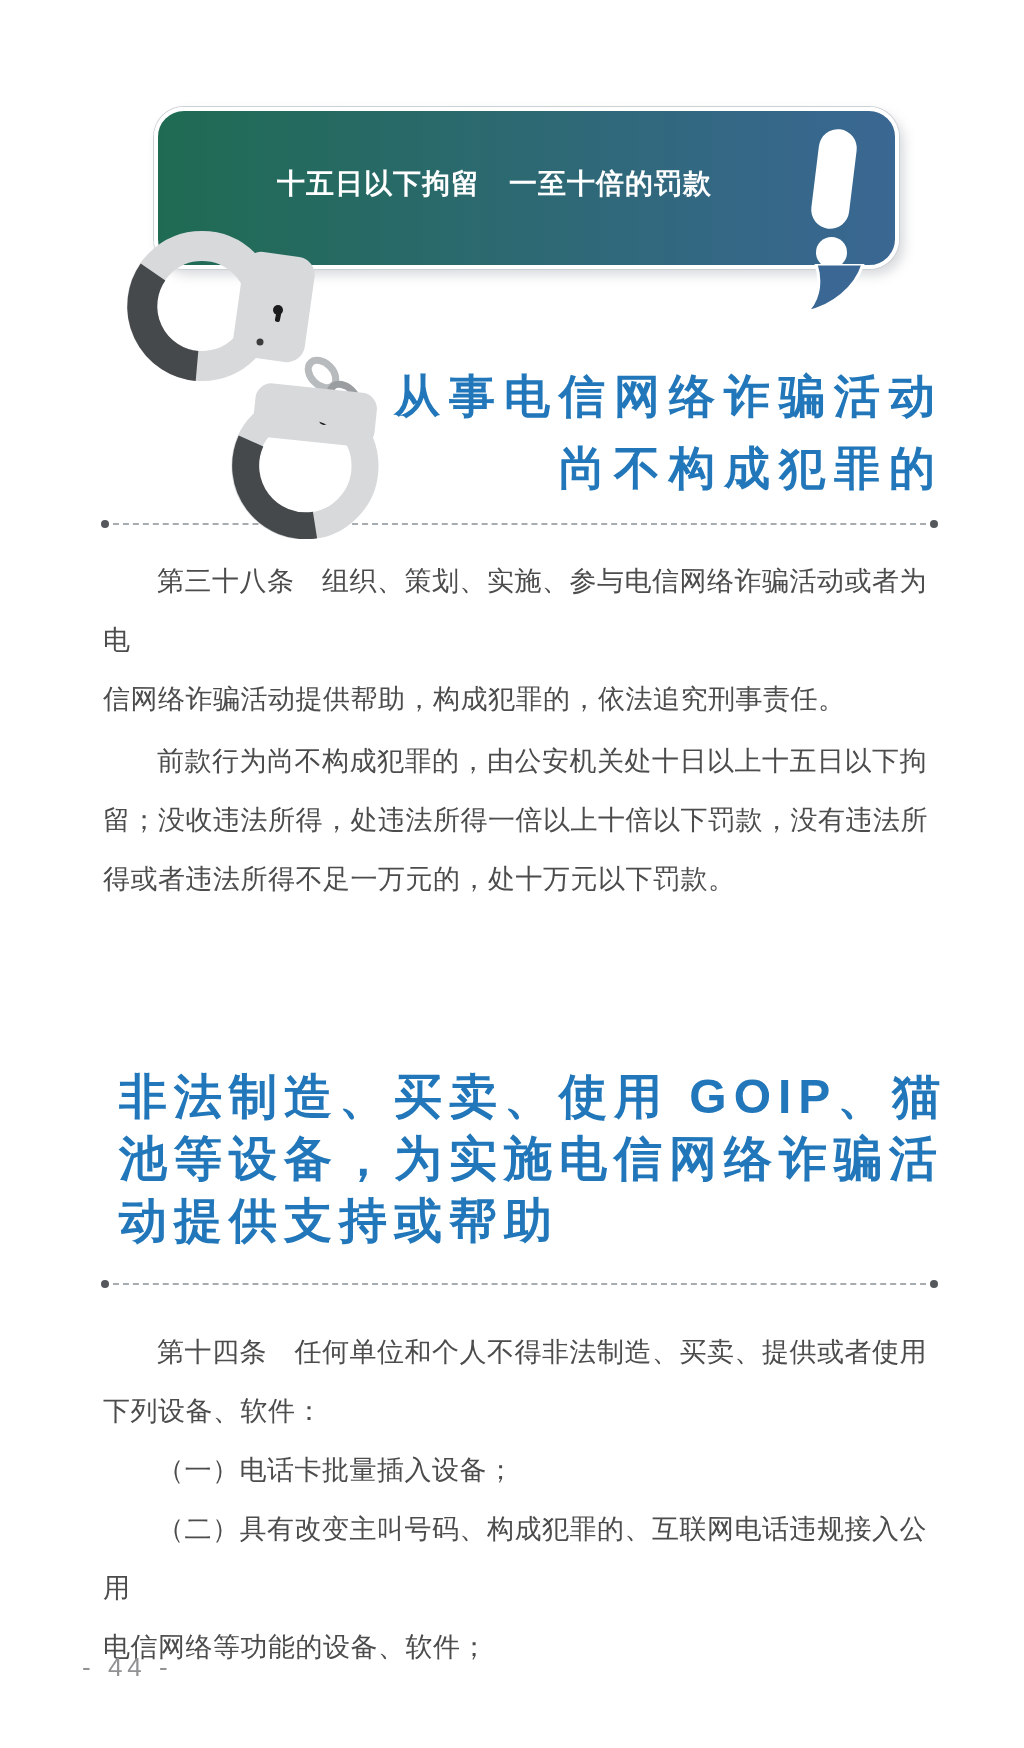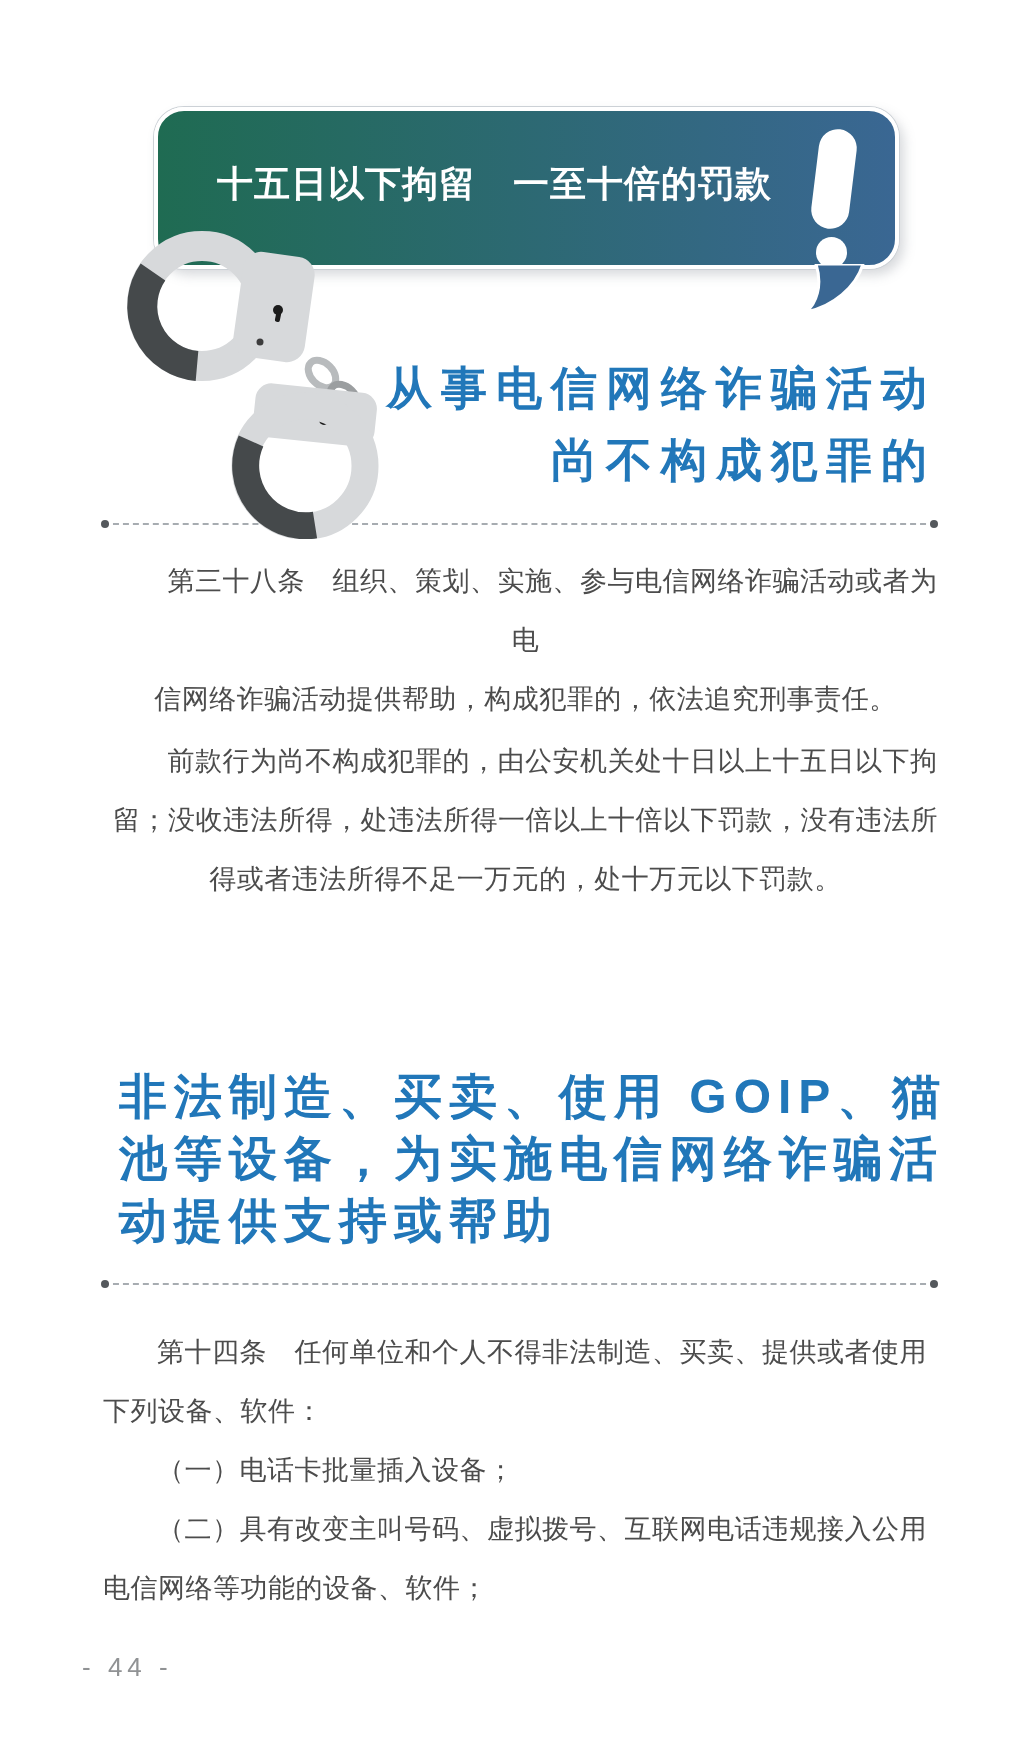--- a/index.html
+++ b/index.html
@@ -20,21 +20,21 @@
     border-radius:30px;
     background:linear-gradient(90deg,var(--banner_green),var(--banner_blue));
     border:4px solid #ffffff;
     box-shadow:0 0 0 1px #ccd1d6, 5px 6px 12px rgba(110,120,130,.28);
     z-index:1;
     display:flex;align-items:center;justify-content:center;
     padding:0 150px 8px 86px;
   }
   .banner-text{
     color:#ffffff;
-    font-size:36px;font-weight:700;
+    font-size:28px;font-weight:700;
     letter-spacing:1px;
     white-space:nowrap;
   }
   .excl{position:absolute;right:28px;top:0;width:60px;height:100%;}
   .excl-bar{
     position:absolute;left:8px;top:18px;
     width:38px;height:100px;border-radius:19px;
     background:#ffffff;transform:rotate(7deg);
   }
   .excl-dot{
@@ -43,21 +43,21 @@
     background:#ffffff;
   }
   .tail{position:absolute;left:806px;top:264px;z-index:1;}
 
   
   .handcuffs{position:absolute;left:60px;top:194px;z-index:3;}
 
   
   .h1{
     position:absolute;left:300px;top:352px;width:636px;
-    margin:0;
+    margin:8px;
     color:var(--heading_blue);
     font-size:46px;line-height:72px;font-weight:600;
     letter-spacing:9px;
     text-align:right;
     white-space:pre-line;
     z-index:2;
   }
   .h2{
     position:absolute;left:103px;top:1050px;width:860px;
     margin:16px;
@@ -83,21 +83,21 @@
   .d1{top:523px;}
   .d2{top:1283px;}
 
   
   .body{
     position:absolute;left:103px;width:845px;
     color:var(--body_text);
     font-size:27px;line-height:59px;
     letter-spacing:.5px;
   }
-  .b1{top:552px;text-align:center;}
+  .b1{top:552px;}
   .b2{top:1323px;}
   .body p{
     margin:0;
     text-indent:2em;
     white-space:pre-line;
   }
   .b1 p + p{margin-top:3px;}
 
   
   .pagenum{
@@ -156,19 +156,19 @@
   </div>
 
   <h1 class="h2">非法制造、买卖、使用 GOIP、猫
 池等设备，为实施电信网络诈骗活
 动提供支持或帮助</h1>
   <div class="divider d2"></div>
   <div class="body b2">
     <p>第十四条　任何单位和个人不得非法制造、买卖、提供或者使用
 下列设备、软件：</p>
     <p>（一）电话卡批量插入设备；</p>
-    <p>（二）具有改变主叫号码、虚拟拨号、互联网电话违规接入公用
+    <p>（二）具有改变主叫号码、构成犯罪的、互联网电话违规接入公用
 电信网络等功能的设备、软件；</p>
   </div>
 
   <div class="pagenum">- 44 -</div>
 
 </div>
 
 </body></html>

